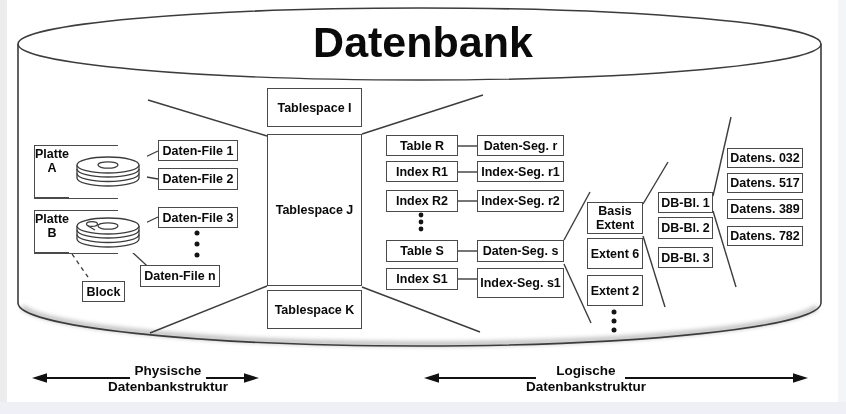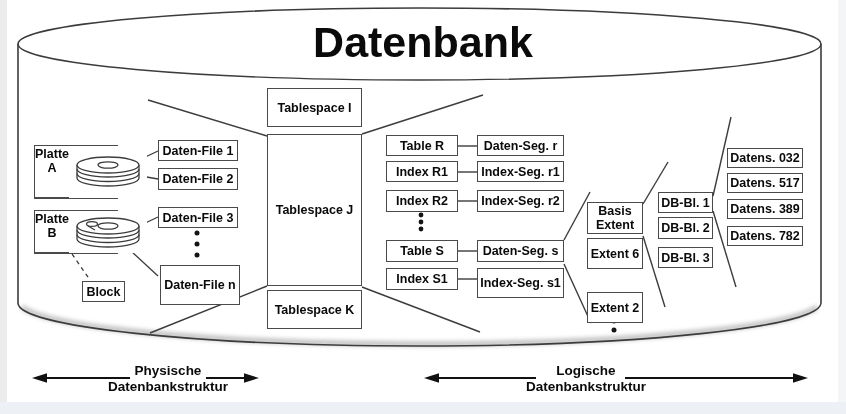--- a/index.html
+++ b/index.html
@@ -157,21 +157,21 @@
         </g>
       </svg>
     </div>
   </div>
 
   <div class="box" style="left:82px;top:281px;width:43px;height:21px;">Block</div>
 
   <div class="box" style="left:158px;top:140px;width:80px;height:21px;">Daten-File 1</div>
   <div class="box" style="left:158px;top:168px;width:80px;height:22px;">Daten-File 2</div>
   <div class="box" style="left:158px;top:207px;width:80px;height:21px;">Daten-File 3</div>
-  <div class="box" style="left:160px;top:265px;width:80px;height:40px;">Daten-File n</div>
+  <div class="box" style="left:140px;top:265px;width:80px;height:22px;">Daten-File n</div>
 
   <div class="box" style="left:267px;top:88px;width:95px;height:39px;">Tablespace I</div>
   <div class="box" style="left:267px;top:134px;width:95px;height:152px;">Tablespace J</div>
   <div class="box" style="left:267px;top:290px;width:95px;height:39px;">Tablespace K</div>
 
   <div class="box" style="left:386px;top:135px;width:72px;height:21px;">Table R</div>
   <div class="box" style="left:386px;top:161px;width:72px;height:21px;">Index R1</div>
   <div class="box" style="left:386px;top:190px;width:72px;height:22px;">Index R2</div>
   <div class="box" style="left:386px;top:240px;width:72px;height:22px;">Table S</div>
   <div class="box" style="left:386px;top:268px;width:72px;height:22px;">Index S1</div>
@@ -180,21 +180,21 @@
   <div class="box" style="left:477px;top:161px;width:87px;height:21px;">Index-Seg. r1</div>
   <div class="box" style="left:477px;top:190px;width:87px;height:22px;">Index-Seg. r2</div>
   <div class="box" style="left:477px;top:240px;width:87px;height:22px;">Daten-Seg. s</div>
   <div class="box" style="left:477px;top:268px;width:87px;height:30px;">Index-Seg. s1</div>
 
   <div class="box multi" style="left:587px;top:202px;width:56px;height:32px;">
     <span>Basis</span>
     <span>Extent</span>
   </div>
   <div class="box" style="left:587px;top:238px;width:56px;height:31px;">Extent 6</div>
-  <div class="box" style="left:587px;top:292px;width:56px;height:31px;">Extent 2</div>
+  <div class="box" style="left:587px;top:275px;width:56px;height:31px;">Extent 2</div>
 
   <div class="box" style="left:658px;top:192px;width:55px;height:21px;">DB-Bl. 1</div>
   <div class="box" style="left:658px;top:217px;width:55px;height:22px;">DB-Bl. 2</div>
   <div class="box" style="left:658px;top:247px;width:55px;height:21px;">DB-Bl. 3</div>
 
   <div class="box" style="left:727px;top:148px;width:76px;height:20px;">Datens. 032</div>
   <div class="box" style="left:727px;top:173px;width:76px;height:20px;">Datens. 517</div>
   <div class="box" style="left:727px;top:199px;width:76px;height:20px;">Datens. 389</div>
   <div class="box" style="left:727px;top:226px;width:76px;height:20px;">Datens. 782</div>
 

